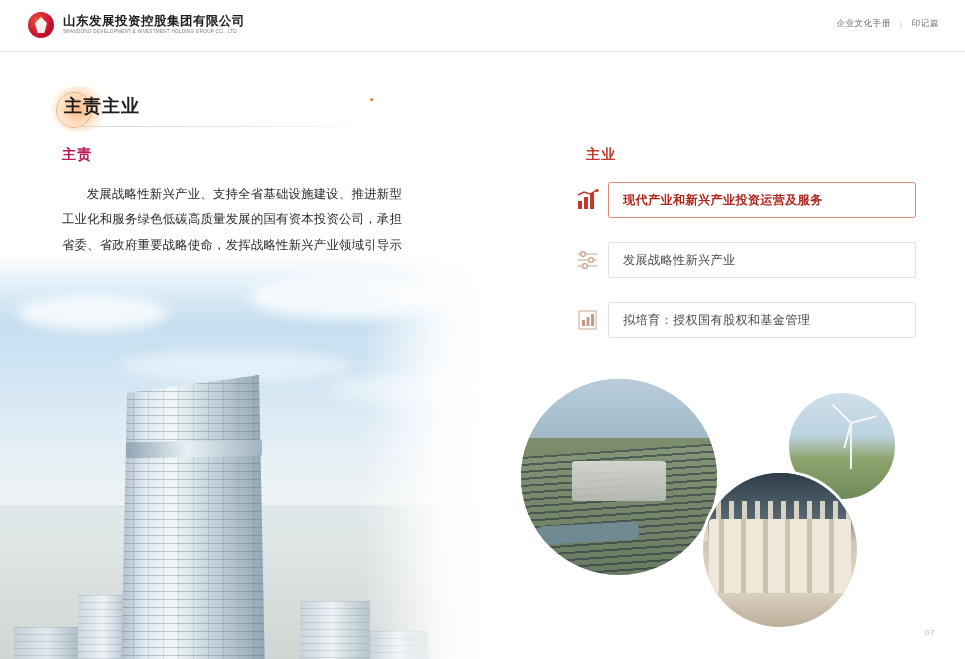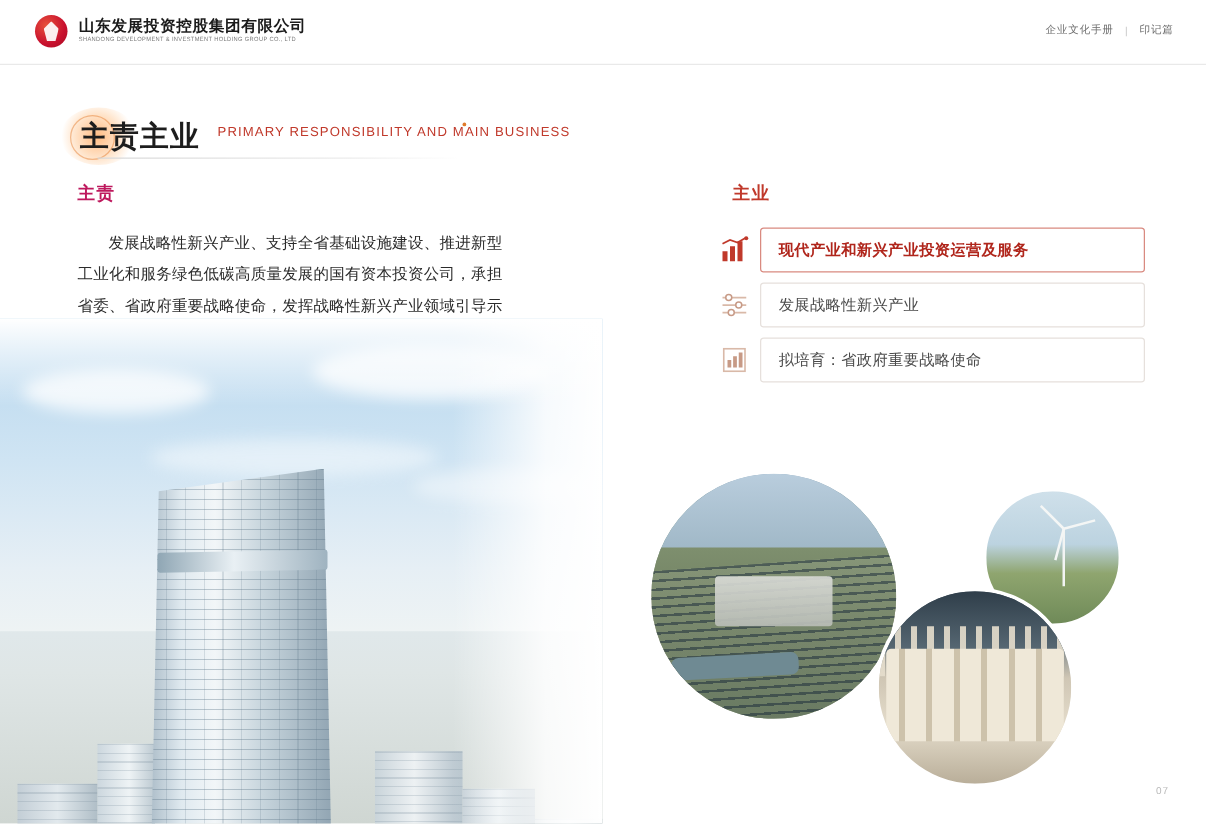--- a/index.html
+++ b/index.html
@@ -107,21 +107,21 @@
     content: "";
     position: absolute;
     left: 8px; top: 6px;
     width: 34px; height: 34px;
     border-radius: 50%;
     border: 1px solid rgba(226,120,40,.45);
   }
   .title-cn {
     position: absolute;
     left: 16px; top: 8px;
-    font-size: 23px;
+    font-size: 18px;
     font-weight: 700;
     color: #1d1d1d;
     letter-spacing: 1px;
   }
   .title-en {
     position: absolute;
     left: 126px; top: 14px;
     font-size: 10.5px;
     color: #c0392b;
     letter-spacing: .9px;
@@ -245,21 +245,21 @@
     letter-spacing: 1.2px;
   }
   .biz-list {
     position: absolute;
     left: 568px; top: 182px;
     width: 348px;
   }
   .biz-item {
     position: relative;
     height: 36px;
-    margin-bottom: 8px;
+    margin-bottom: 24px;
     display: flex;
     box-sizing: border-box;
   }
   .biz-icon {
     width: 40px; height: 36px;
     display: flex;
     align-items: center;
     justify-content: center;
     flex: none;
   }
@@ -395,21 +395,20 @@
     <div class="header-right">
       <span>企业文化手册</span>
       <span class="header-sep">|</span>
       <span>印记篇</span>
     </div>
   </div>
 
   <div class="section-title-wrap">
     <div class="title-glow"></div>
     <div class="title-cn">主责主业</div>
-    <div class="title-en">PRIMARY RESPONSIBILITY AND MAIN BUSINESS</div>
     <div class="title-dot"></div>
     <div class="title-rule"></div>
   </div>
 
   <div class="left-heading">主责</div>
   <div class="left-body">发展战略性新兴产业、支持全省基础设施建设、推进新型工业化和服务绿色低碳高质量发展的国有资本投资公司，承担省委、省政府重要战略使命，发挥战略性新兴产业领域引导示范投资主体作用，促进形成新质生产力、更好服务我省经济社会发展。</div>
 
   <div class="left-photo">
     <div class="sky"></div>
     <div class="cloud c1"></div>
@@ -469,21 +468,21 @@
     <div class="biz-item">
       <div class="biz-icon">
         <svg class="ic" width="26" height="24" viewBox="0 0 26 24">
           <rect x="4" y="3" width="17" height="18" fill="none" stroke="#d9b9a8" stroke-width="1.3"></rect>
           <rect x="7" y="12" width="3" height="6" fill="#c79a86"></rect>
           <rect x="11.5" y="9" width="3" height="9" fill="#c79a86"></rect>
           <rect x="16" y="6" width="3" height="12" fill="#c79a86"></rect>
         </svg>
       </div>
       <div class="biz-box plain">
-        <span class="biz-label">拟培育：省政府重要战略使命</span>
+        <span class="biz-label">拟培育：授权国有股权和基金管理</span>
       </div>
     </div>
 
   </div>
 
   <div class="circ circ-main">
     <div class="sky2"></div>
     <div class="field"></div>
     <div class="panel-rows"></div>
     <div class="plant"></div>

